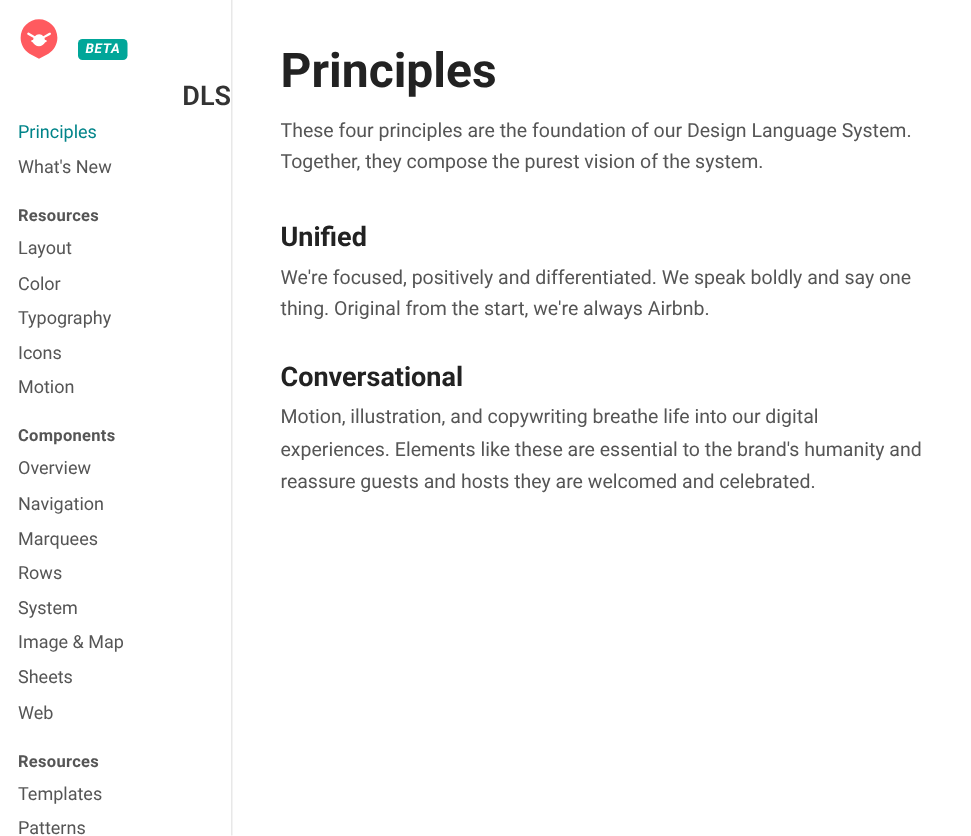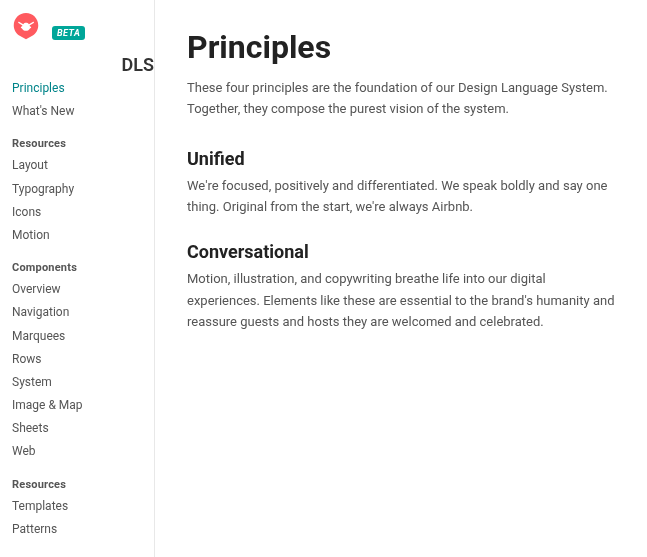--- a/index.html
+++ b/index.html
@@ -128,20 +128,21 @@
     </svg>
     <span class="beta-badge">BETA</span>
   </div>
 
   <div class="dls-label">DLS</div>
   <a class="sidebar-item active">Principles</a>
   <a class="sidebar-item">What's New</a>
 
   <div class="sidebar-section-title">Resources</div>
   <a class="sidebar-item">Layout</a>
+  <a class="sidebar-item">Color</a>
   <a class="sidebar-item">Typography</a>
   <a class="sidebar-item">Icons</a>
   <a class="sidebar-item">Motion</a>
 
   <div class="sidebar-section-title">Components</div>
   <a class="sidebar-item">Overview</a>
   <a class="sidebar-item">Navigation</a>
   <a class="sidebar-item">Marquees</a>
   <a class="sidebar-item">Rows</a>
   <a class="sidebar-item">System</a>

